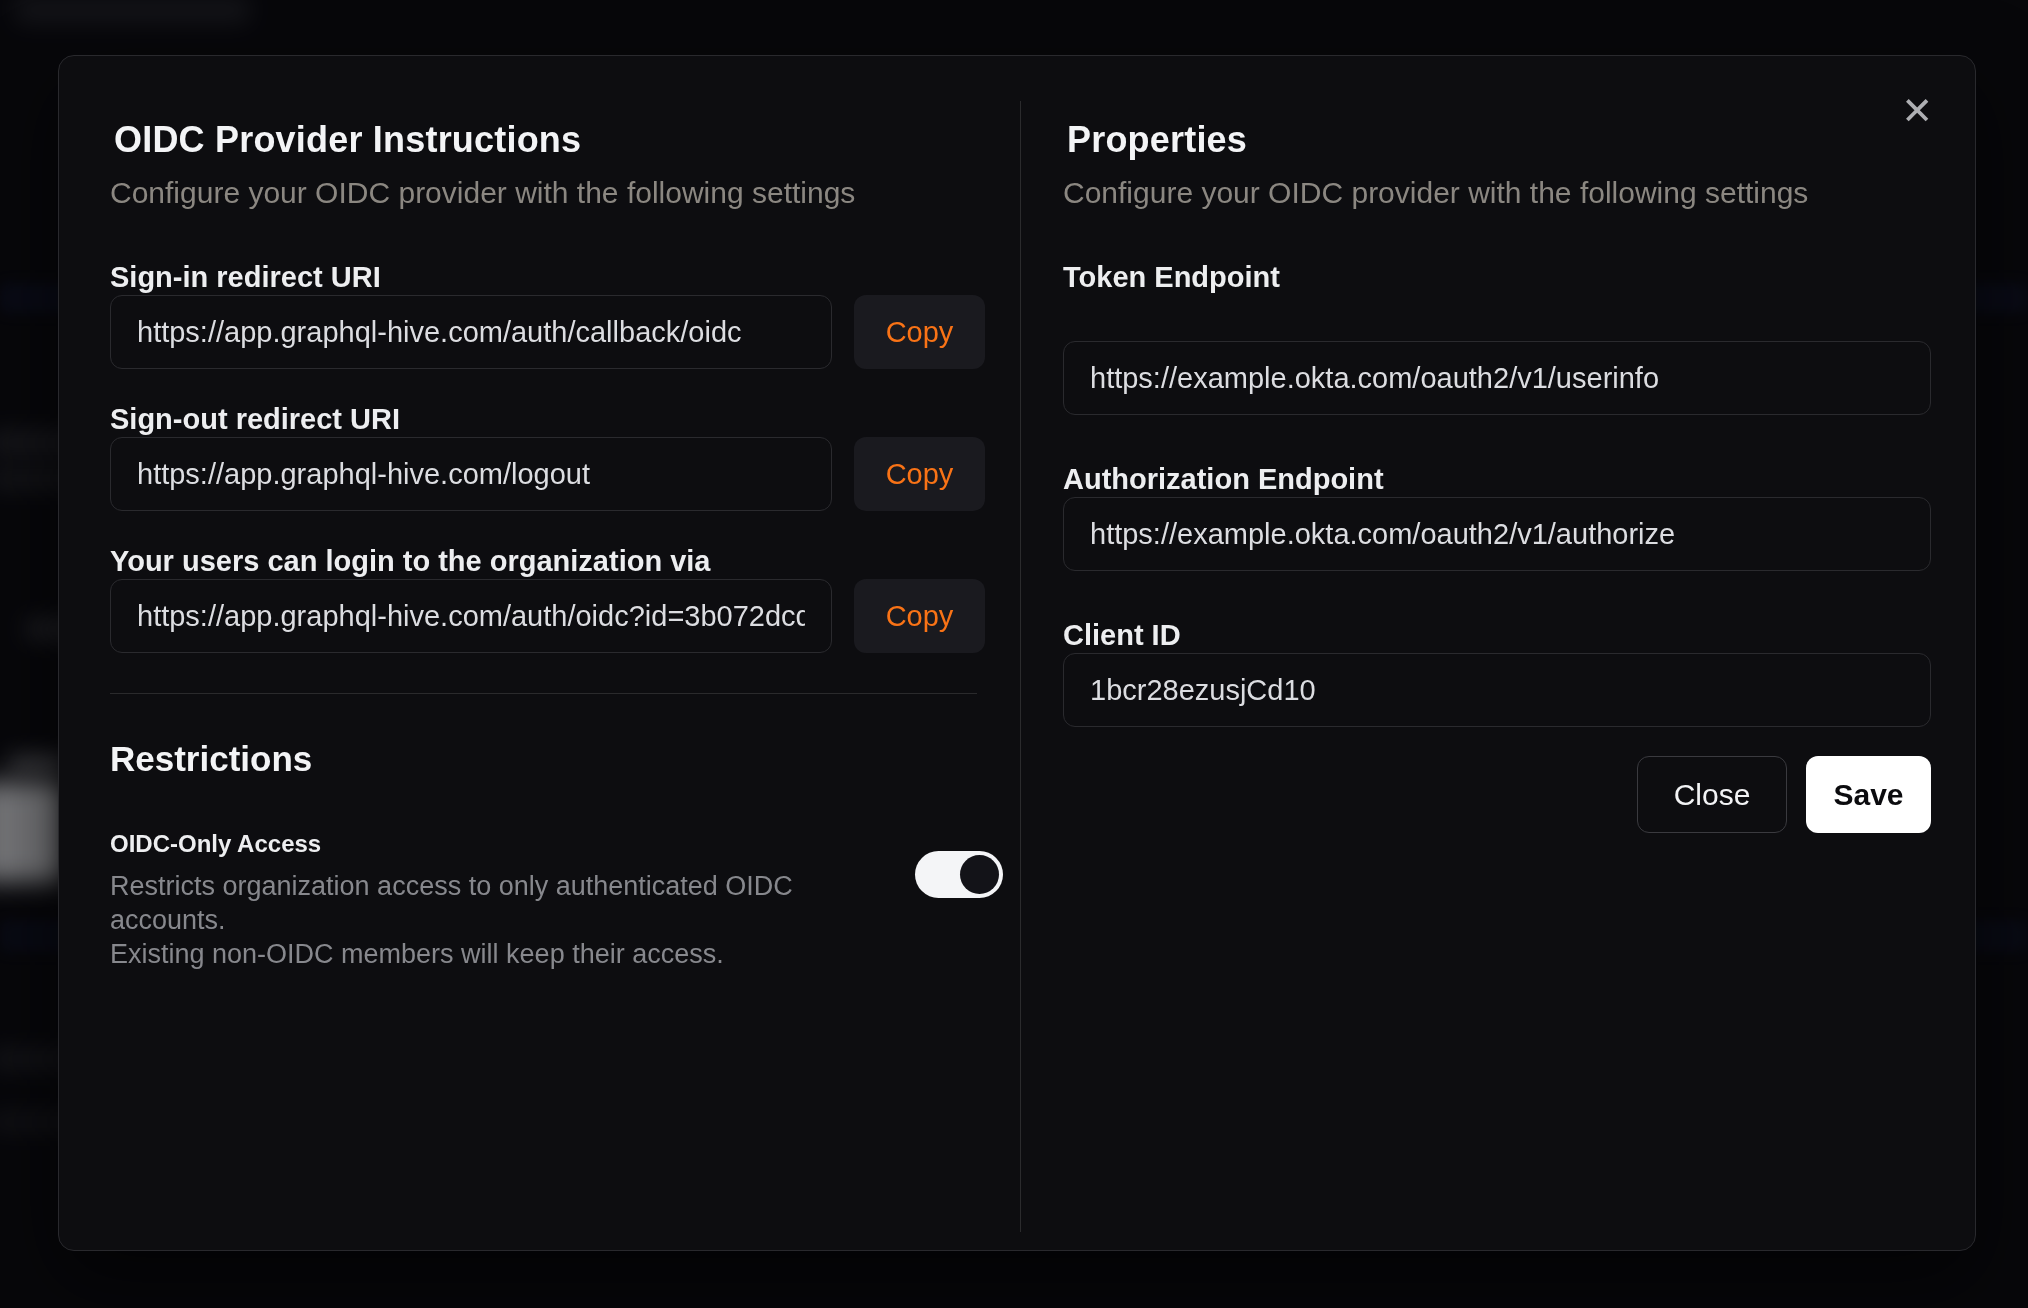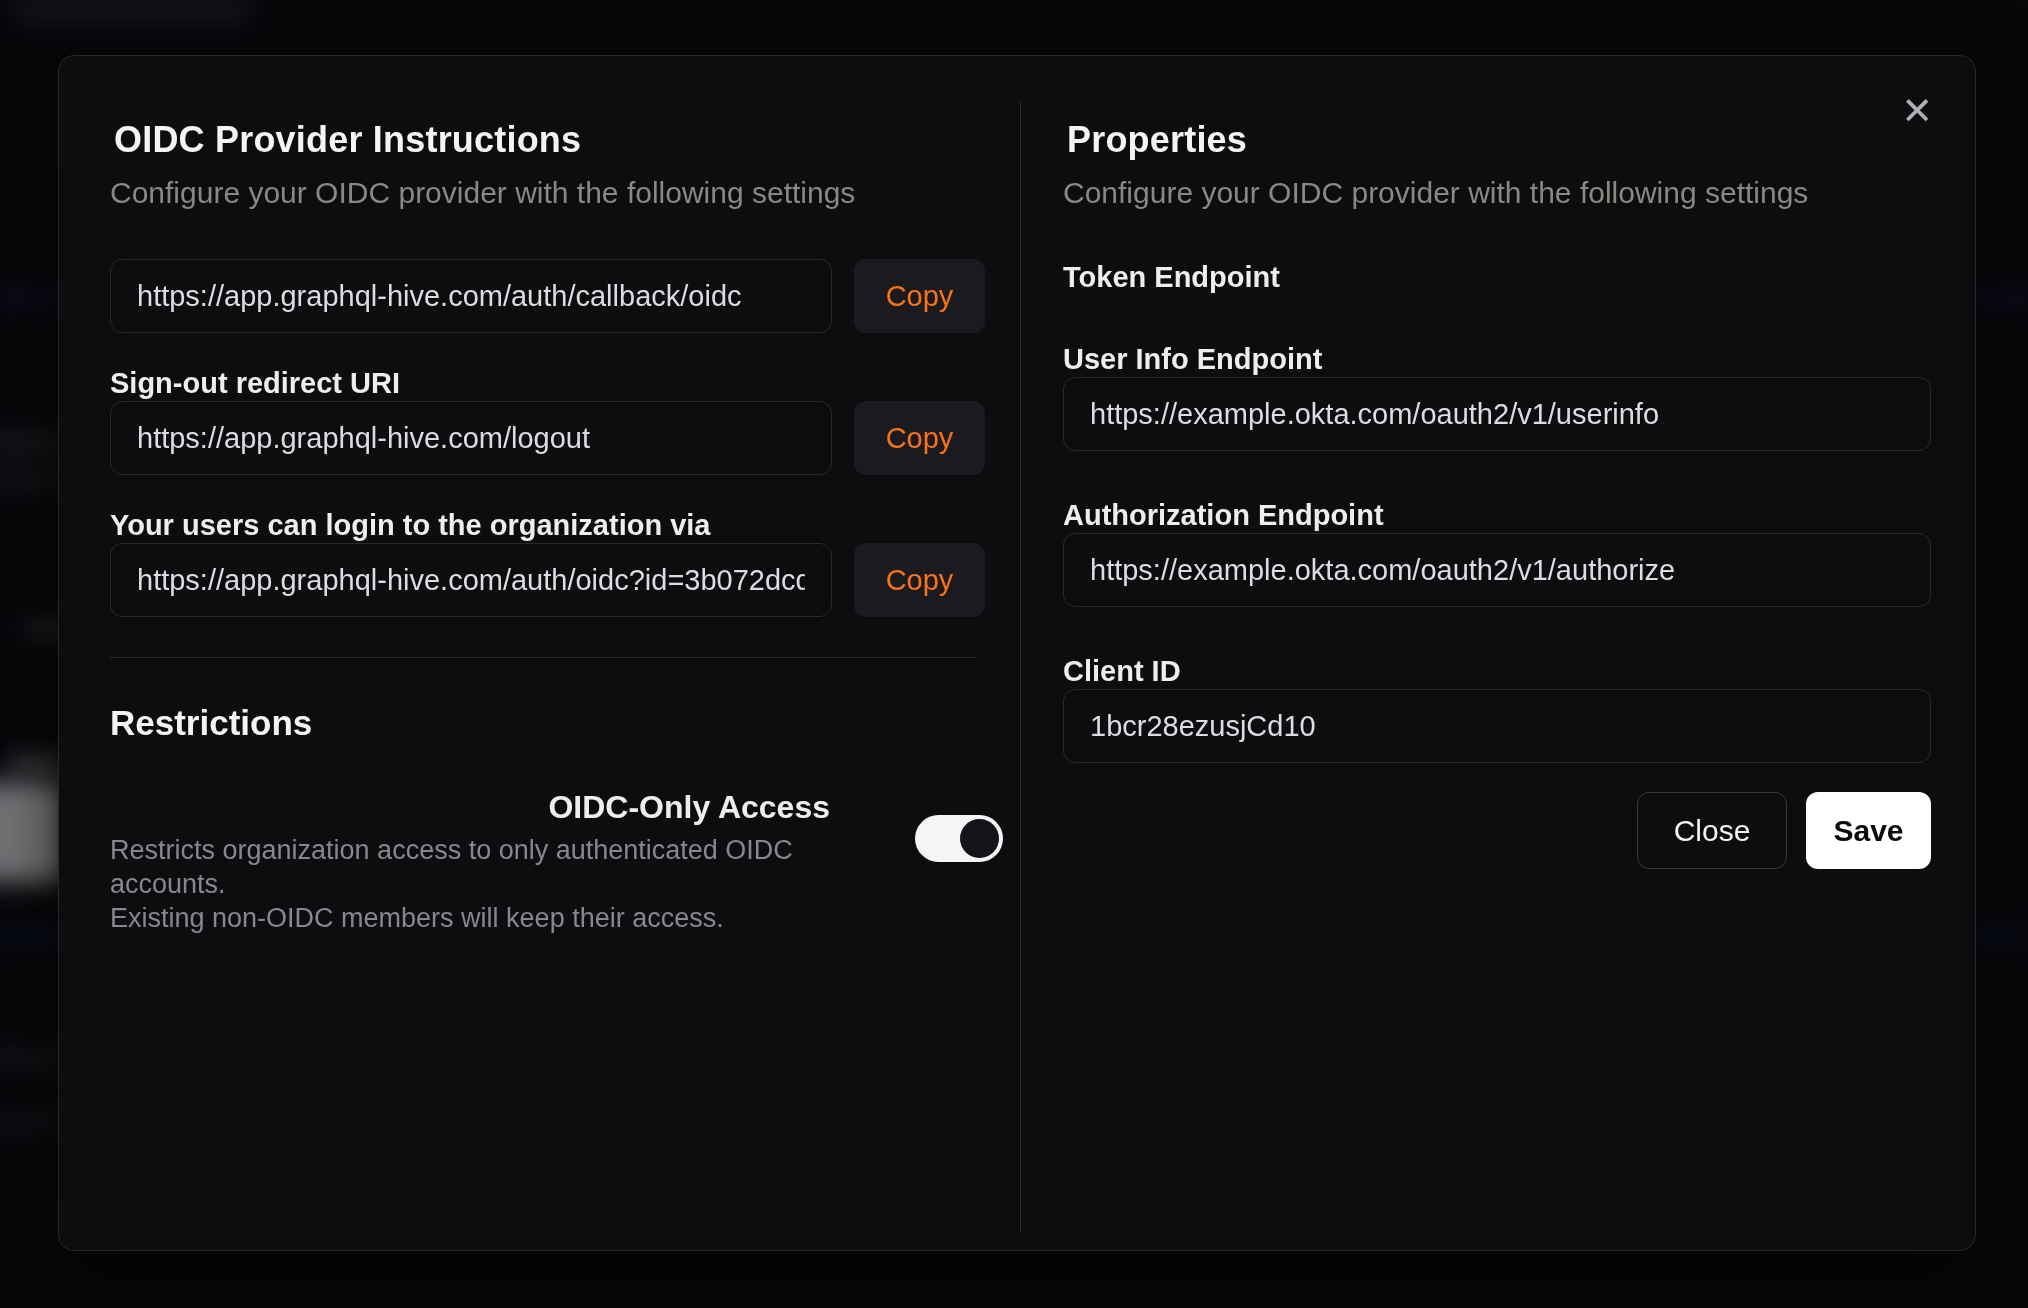--- a/index.html
+++ b/index.html
@@ -71,21 +71,21 @@
     color:#f97316; font-size:29px; font-weight:500;
     font-family:"Liberation Sans", sans-serif; cursor:pointer;
   }
 
   .divider-h { margin:40px 0 0; width:867px; height:1px; background:#2a2a2c; border:none; }
 
   .restrictions-title { margin:44px 0 16px; font-size:35px; line-height:41px; font-weight:700; color:#f3f4f6; }
 
   .toggle-row { margin-top:46px; display:flex; width:893px; }
   .toggle-text { width:720px; }
-  .toggle-label { display:block; font-size:32px; line-height:37px; font-weight:600; color:#edeef0;text-align:right; }
+  .toggle-label { display:block; font-size:24px; line-height:37px; font-weight:600; color:#edeef0; }
   .toggle-desc  { margin:7px 0 0; font-size:27px; line-height:34px; color:#87888d; }
   .toggle {
     margin-left:auto; margin-top:26px; flex:none;
     width:88px; height:47px; border-radius:24px;
     background:#f4f5f7; position:relative; cursor:pointer; border:none;
   }
   .toggle-knob {
     position:absolute; top:4px; right:4px;
     width:39px; height:39px; border-radius:50%;
     background:#131318;
@@ -124,20 +124,21 @@
 
 <div class="modal">
 
   <button class="dialog-close" aria-label="Close dialog">✕</button>
 
   <div class="col-left">
     <h1 class="section-title">OIDC Provider Instructions</h1>
     <p class="section-sub">Configure your OIDC provider with the following settings</p>
 
     <div class="field first">
+      <span class="field-label">Sign-in redirect URI</span>
       <div class="input-row">
         <input class="text-input" type="text" readonly="" value="https://app.graphql-hive.com/auth/callback/oidc" style="">
         <button class="copy-btn">Copy</button>
       </div>
     </div>
 
     <div class="field">
       <span class="field-label">Sign-out redirect URI</span>
       <div class="input-row">
         <input class="text-input" type="text" readonly="" value="https://app.graphql-hive.com/logout" style="">
@@ -175,21 +176,20 @@
 
   <div class="col-right">
     <h1 class="section-title">Properties</h1>
     <p class="section-sub">Configure your OIDC provider with the following settings</p>
 
     <div class="field first">
       <span class="field-label">Token Endpoint</span>
     </div>
 
     <div class="field" style="margin-top:46px">
-      <span class="field-label">User Info Endpoint</span>
       <div class="input-row">
         <input class="text-input" type="text" value="https://example.okta.com/oauth2/v1/userinfo" style="">
       </div>
     </div>
 
     <div class="field" style="margin-top:46px">
       <span class="field-label">Authorization Endpoint</span>
       <div class="input-row">
         <input class="text-input" type="text" value="https://example.okta.com/oauth2/v1/authorize" style="">
       </div>

